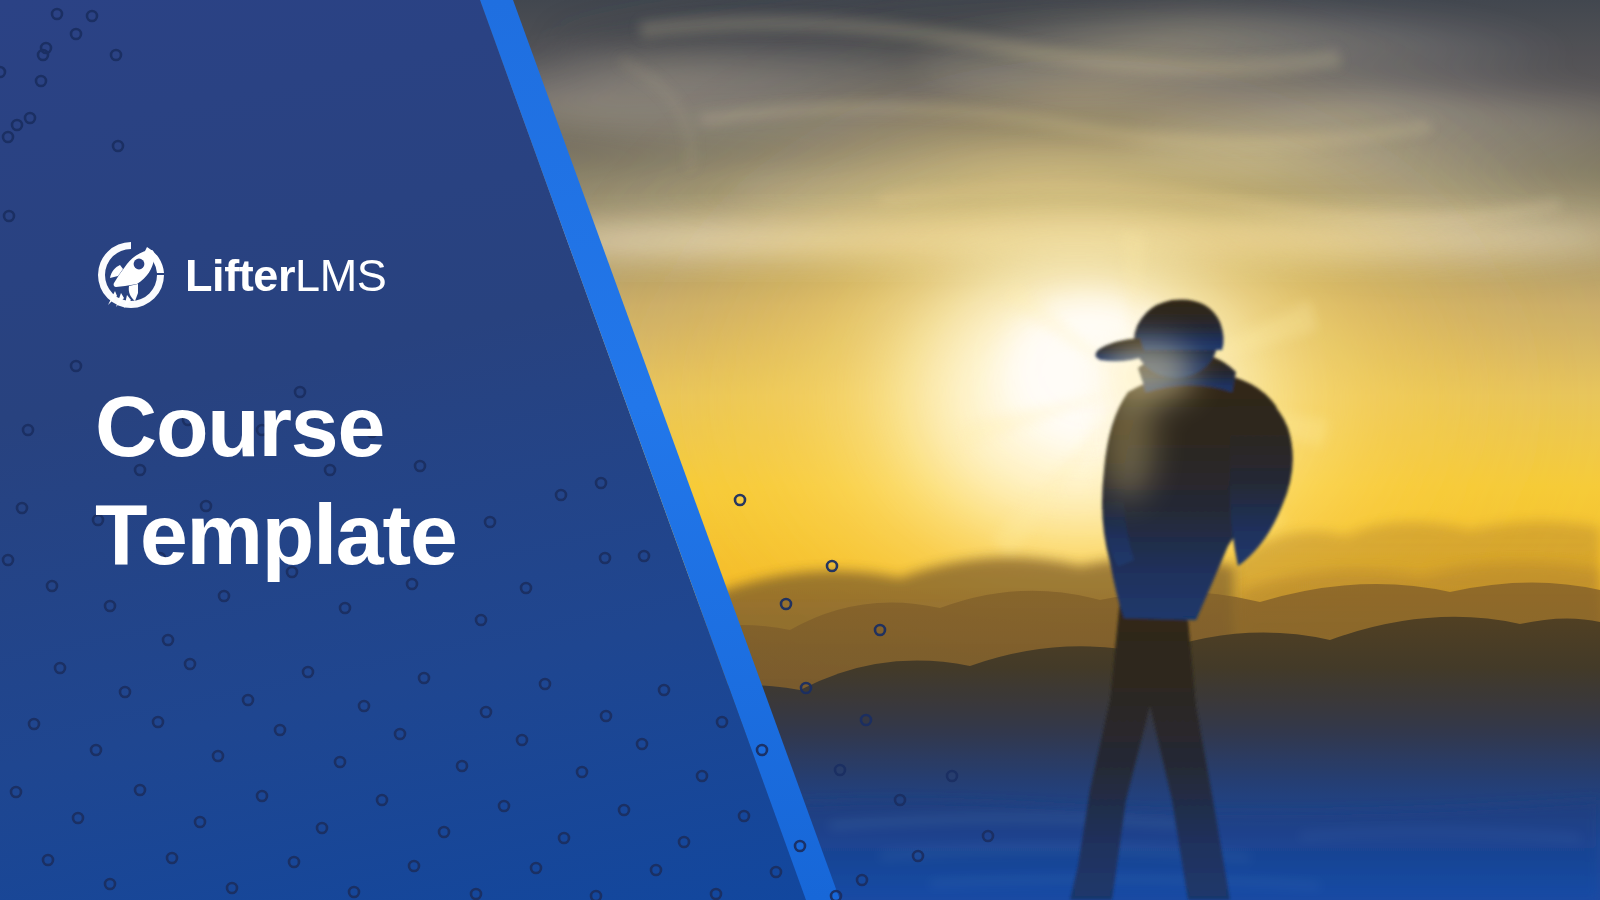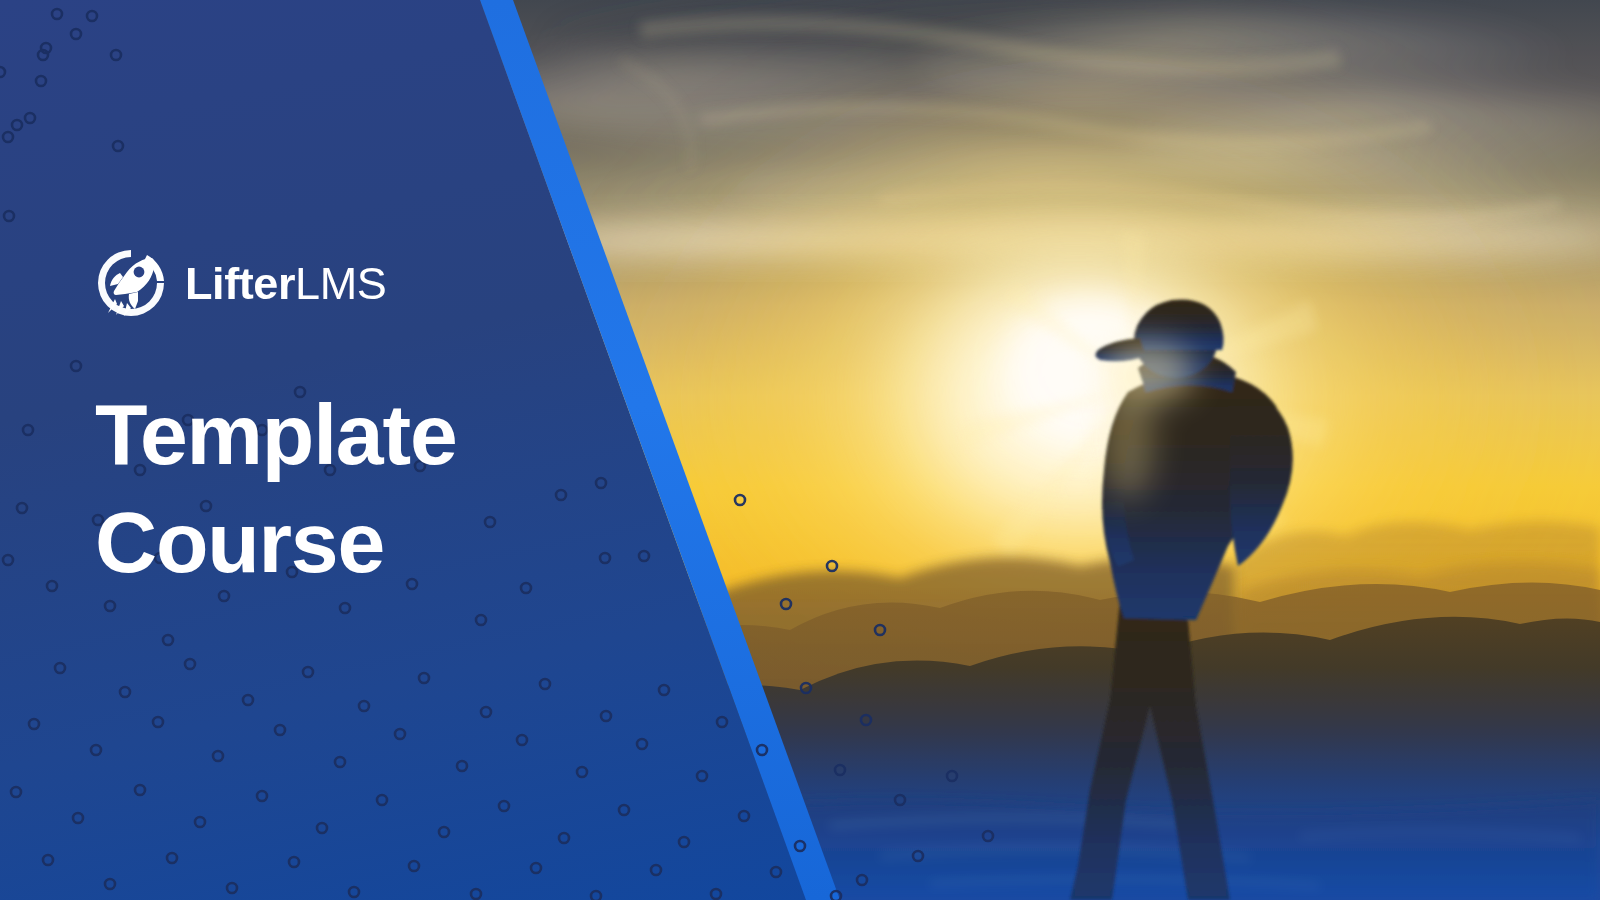--- a/index.html
+++ b/index.html
@@ -41,21 +41,21 @@
     clip-path: polygon(480px 0, 513px 0, 840px 900px, 806px 900px);
   }
 
   
   #dots { position:absolute; inset:0; }
   #dots svg { display:block; width:1600px; height:900px; }
 
   
   #content {
     position:absolute;
-    left:95px; top:240px;
+    left:95px; top:232px;
     width:470px;
   }
 
   #logo-row {
     display:flex;
     align-items:center;
     gap:18px;
     height:86px;
   }
   #logo-mark { width:72px; height:72px; flex:0 0 72px; }
@@ -446,19 +446,19 @@
 
           <circle cx="44" cy="25" r="5.4" fill="#2b4285"></circle>
         </svg>
       </span>
       <span id="logo-word">
         <span class="wm-bold">Lifter</span><span class="wm-light">LMS</span>
       </span>
     </div>
 
     <h1 id="headline">
+      <span class="hl-line">Course</span>
       <span class="hl-line">Template</span>
-      <span class="hl-line">Course</span>
     </h1>
 
   </div>
 
 </div>
 
 </body></html>

